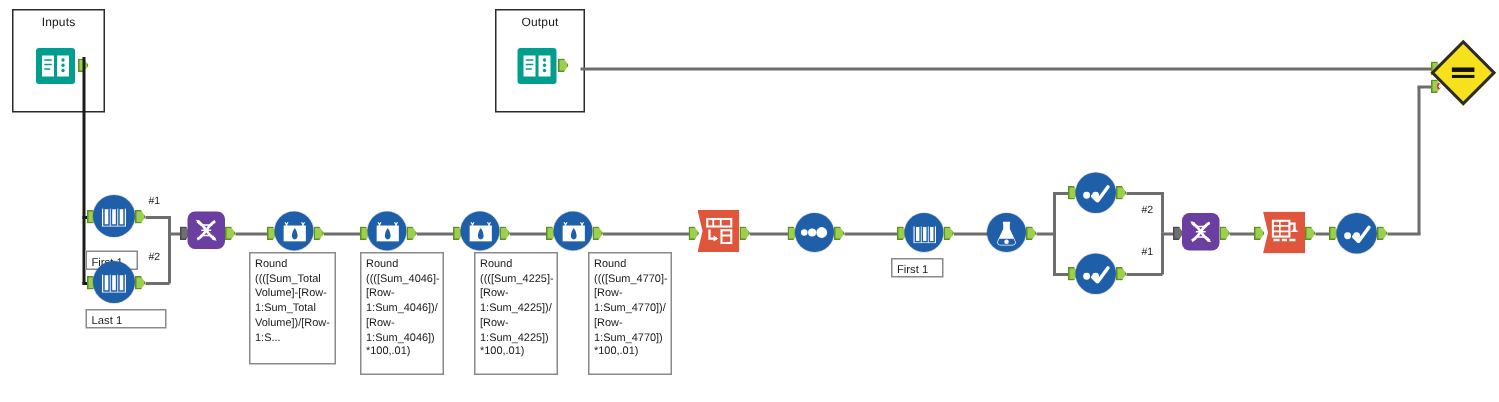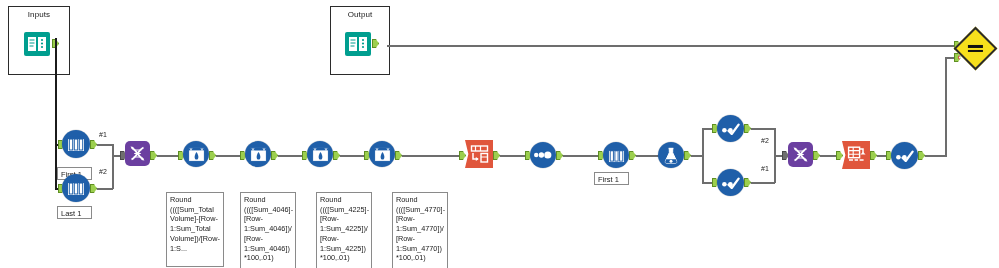--- a/index.html
+++ b/index.html
@@ -40,21 +40,21 @@
   .redtag.left-notch{clip-path:polygon(0 0,100% 0,100% 100%,0 100%,12% 50%);}
   .diamond{background:#f7e01c;border:2px solid #2b2b2b;transform:rotate(45deg);
       display:flex;align-items:center;justify-content:center;}
   .diamond .inner{transform:rotate(-45deg);display:flex;flex-direction:column;gap:2px;}
   .diamond .bar{width:15px;height:2.6px;background:#111;}
 
   
   .tag{position:absolute;border:1px solid #8a8a8a;background:#ffffff;
        font-size:7.5px;color:#1a1a1a;padding:2px 3px;line-height:1.25;
        box-sizing:border-box;}
-  .tag.formula{font-size:7.3px;line-height:1.33;white-space:pre-line;margin-top:24px;}
+  .tag.formula{font-size:7.3px;line-height:1.33;white-space:pre-line;}
   .pnum{position:absolute;font-size:7px;color:#1a1a1a;}
 
   
   svg{display:block;}
 </style>
 </head>
 <body>
 
 <div id="canvas">
 
@@ -121,21 +121,21 @@
       <svg width="18" height="16" viewBox="0 0 18 16">
         <rect x="0.5" y="0.5" width="17" height="15" fill="#fff" stroke="#1f5fa9"></rect>
         <rect x="2.3" y="3" width="3.4" height="11" fill="#fff" stroke="#1f5fa9" stroke-width="1"></rect>
         <rect x="7.3" y="3" width="3.4" height="11" fill="#fff" stroke="#1f5fa9" stroke-width="1"></rect>
         <rect x="12.3" y="3" width="3.4" height="11" fill="#fff" stroke="#1f5fa9" stroke-width="1"></rect>
         <rect x="0.5" y="0.5" width="17" height="2.6" fill="#1f5fa9"></rect>
       </svg>
     </span>
   </div>
   <div class="port out" style="left:90px;top:184px;"></div>
-  <div class="tag" style="left:57px;top:206px;width:35px;height:13px;">Last 1</div>
+  <div class="tag" style="left:57px;top:206px;width:54px;height:13px;">Last 1</div>
 
   <div class="wire h" style="left:97px;top:144px;width:16px;"></div>
   <div class="wire v" style="left:112px;top:144px;height:12px;"></div>
   <div class="wire h" style="left:97px;top:188px;width:16px;"></div>
   <div class="wire v" style="left:112px;top:156px;height:33px;"></div>
   <div class="wire h" style="left:112px;top:155px;width:10px;"></div>
   <div class="pnum" style="left:99px;top:131px;">#1</div>
   <div class="pnum" style="left:99px;top:168px;">#2</div>
 
   <div class="port in dark" style="left:120px;top:151px;"></div>

